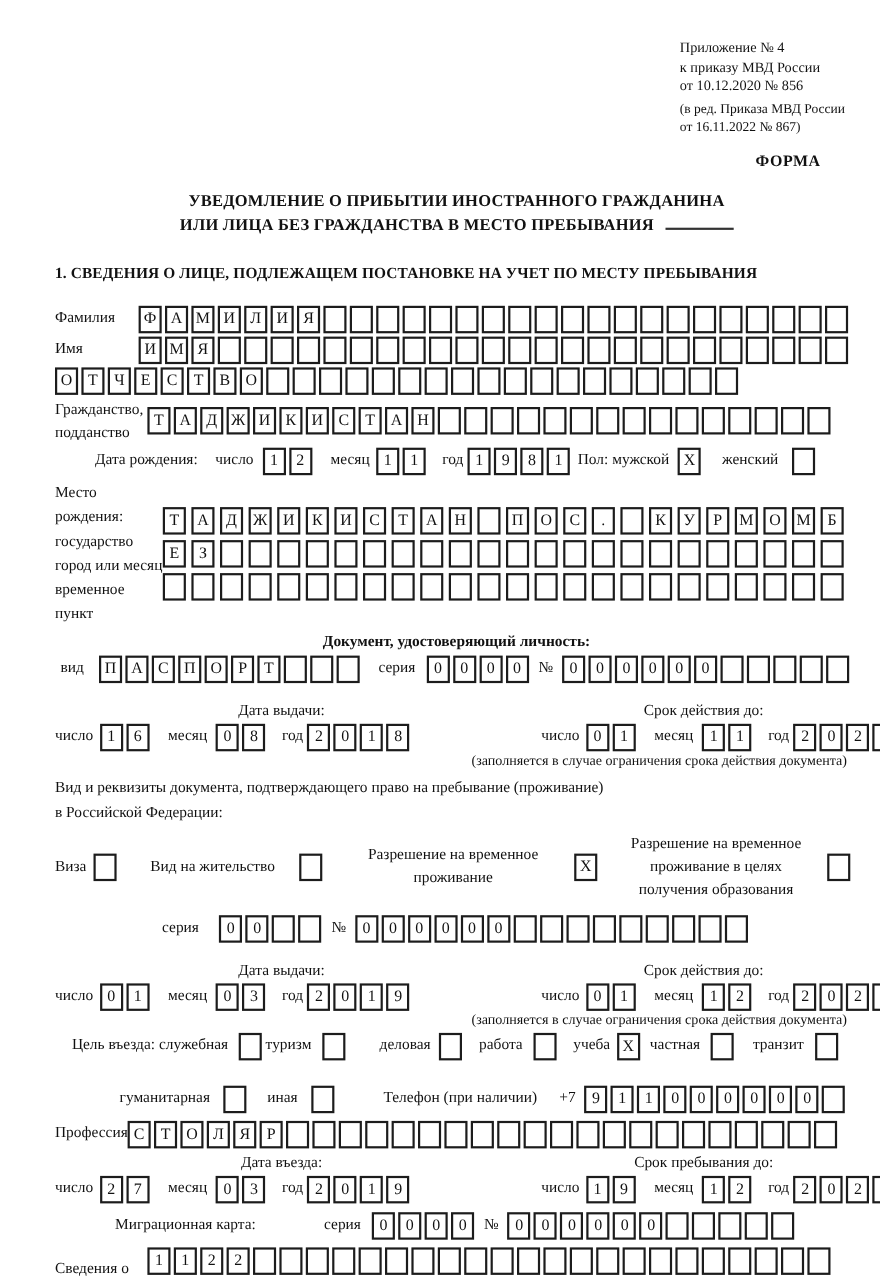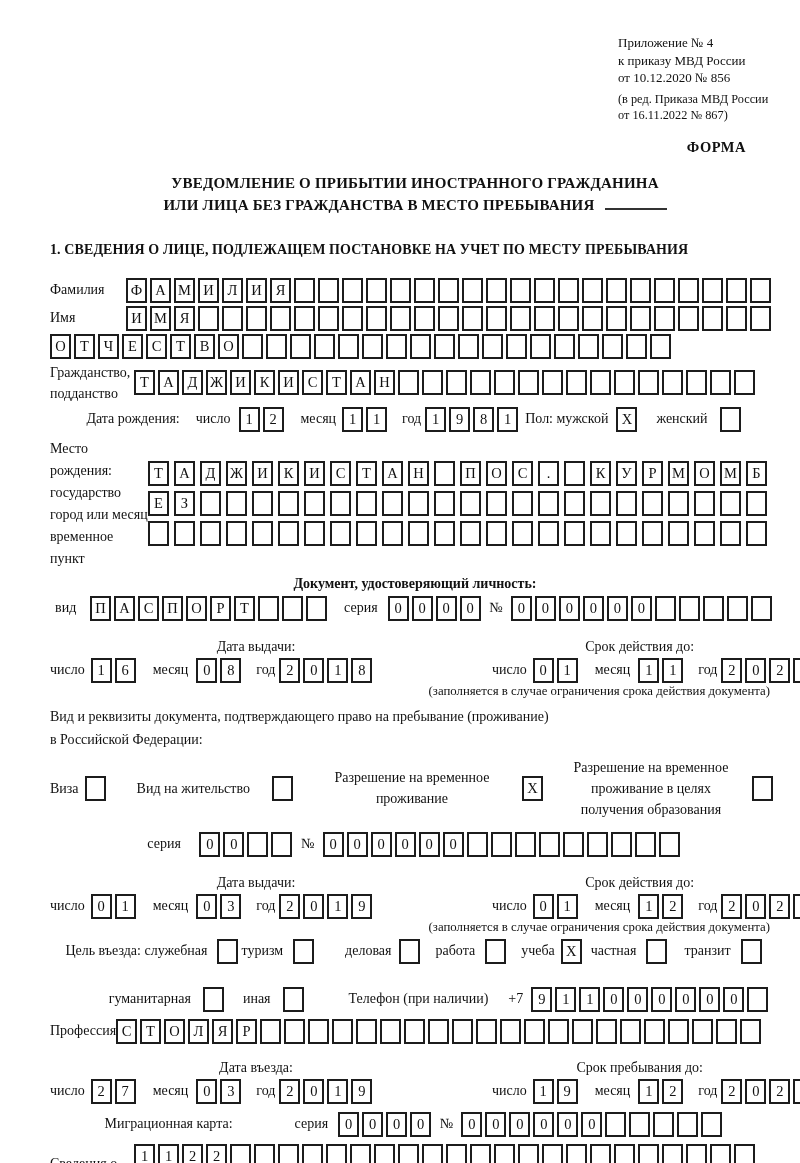--- a/index.html
+++ b/index.html
@@ -579,21 +579,21 @@
           <div class="cell"></div>
           <div class="cell"></div>
           <div class="cell"></div>
           <div class="cell"></div>
           <div class="cell"></div>
           <div class="cell"></div>
           <div class="cell"></div>
         </div>
     </div>
 
-    <div class="dates" style="margin-top:16px">
+    <div class="dates" style="margin-top:6px">
       <div class="dcol" style="width:412px">
         <div class="dcol-head">Дата въезда:</div>
         <div class="drow">
           <span class="lbl" style="margin-right:6px">число</span>
           <div class="cells" style="margin-right:14px">
               <div class="cell">2</div>
               <div class="cell">7</div>
             </div>
           <span class="lbl" style="margin-right:8px">месяц</span>
           <div class="cells" style="margin-right:12px">

